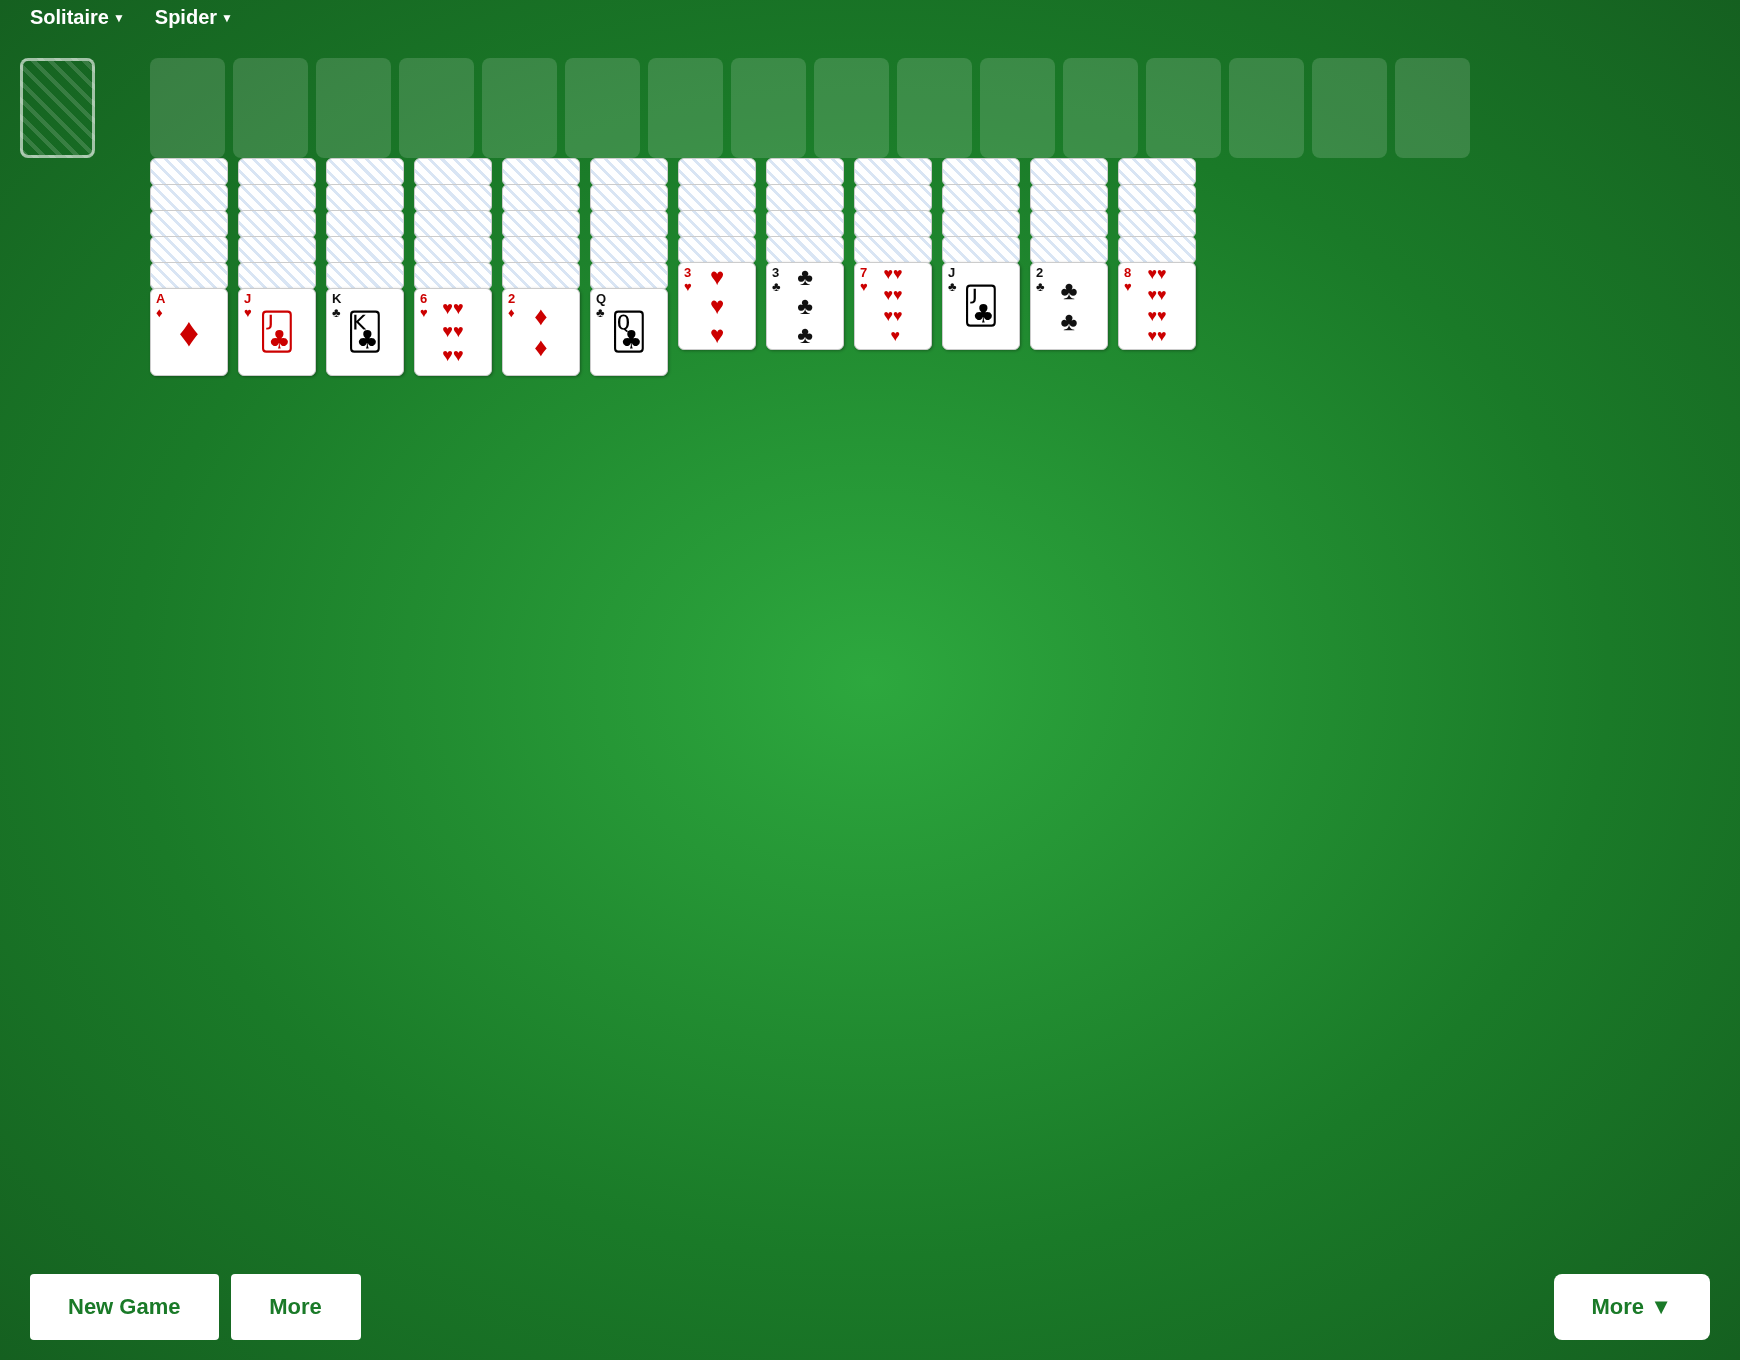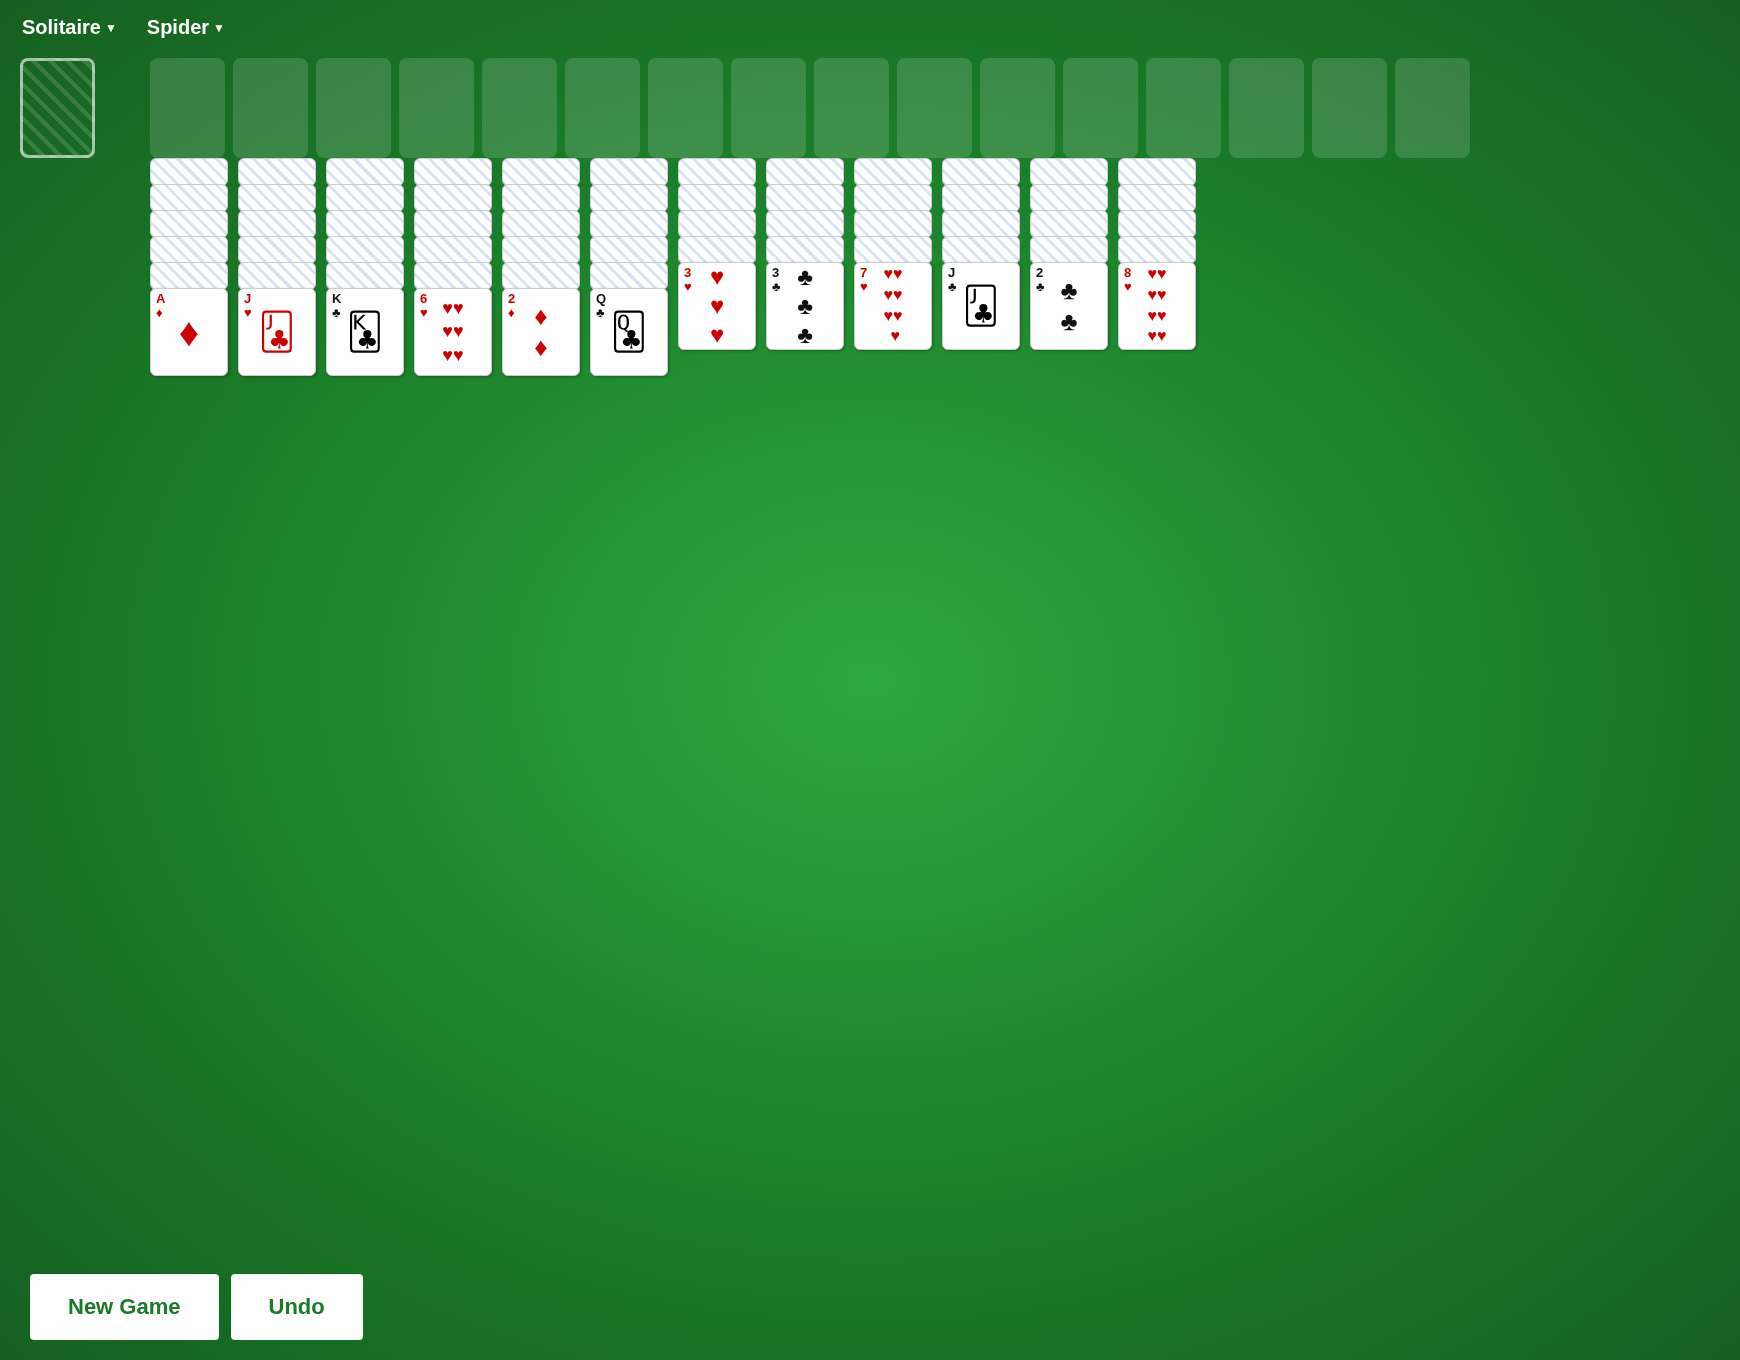--- a/index.html
+++ b/index.html
@@ -14,22 +14,22 @@
     }
 
     
     .header {
       position: absolute;
       top: 0;
       left: 0;
       right: 0;
       height: 55px;
       display: flex;
-      align-items: center;
-      padding: 0 12px;
+      align-items: flex-start;
+      padding: 0 20px;
       gap: 10px;
     }
     .nav-btn {
       background: transparent;
       border: none;
       color: white;
       font-size: 20px;
       font-weight: bold;
       cursor: pointer;
       padding: 6px 10px;
@@ -361,15 +361,16 @@
       <div class="rank-suit red">8<br>♥</div>
       <div class="center-pips" style="color:#cc0000; font-size:16px; line-height:1.3;">♥♥<br>♥♥<br>♥♥<br>♥♥</div>
     </div>
   </div>
 
 </div>
 
 <div class="bottom-bar">
   <div class="bottom-left">
     <button class="game-btn">New Game</button>
-    <button class="game-btn">Undo</button>
-  </div>
+    <button class="game-btn">More</button>
+  </div>
+  <button class="more-btn">More ▼</button>
 </div>
 
 </body></html>

